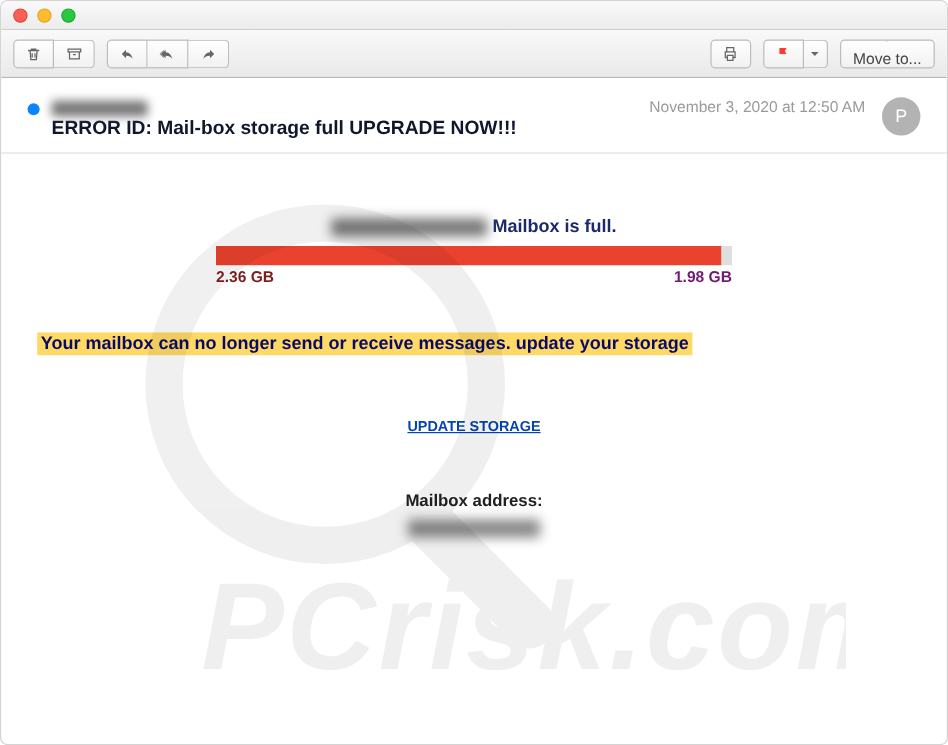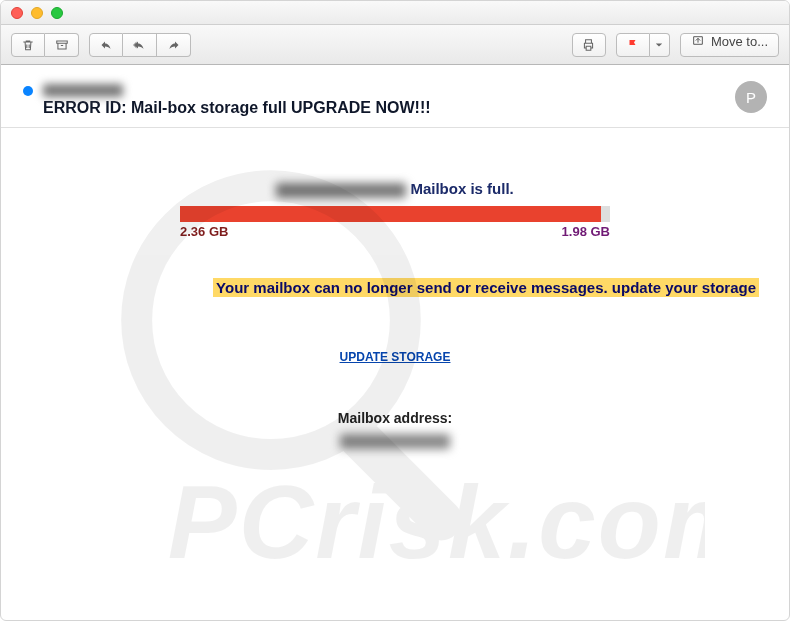--- a/index.html
+++ b/index.html
@@ -15,21 +15,21 @@
 
 
 .toolbar { height: 40px; background: linear-gradient(#f9f9f9, #e9e9e9); border-bottom: 1px solid #b7b7b7; display: flex; align-items: center; padding: 0 10px; gap: 10px; }
 .tb-group { display: flex; }
 .tb-btn { height: 24px; min-width: 34px; background: linear-gradient(#ffffff, #f1f1f1); border: 1px solid #bcbcbc; display: flex; align-items: center; justify-content: center; color: #555; cursor: pointer; }
 .tb-btn:first-child { border-radius: 4px 0 0 4px; }
 .tb-btn:last-child { border-radius: 0 4px 4px 0; }
 .tb-btn:only-child { border-radius: 4px; }
 .tb-group .tb-btn + .tb-btn { border-left: none; }
 .spacer { flex: 1; }
-.moveto { height: 24px; padding: 0 10px; background: linear-gradient(#ffffff, #f1f1f1); border: 1px solid #bcbcbc; border-radius: 4px; display: flex; gap: 6px; color: #444; font-size: 13px; cursor: pointer; }
+.moveto { height: 24px; padding: 0 10px; background: linear-gradient(#ffffff, #f1f1f1); border: 1px solid #bcbcbc; border-radius: 4px; display: flex; align-items: center; gap: 6px; color: #444; font-size: 13px; cursor: pointer; flex-direction: column; }
 .flag svg path { fill: #ff3b30; }
 
 
 .header { padding: 16px 22px 10px 22px; border-bottom: 1px solid #e0e0e0; position: relative; }
 .unread-dot { width: 10px; height: 10px; background: #0a84ff; border-radius: 50%; position: absolute; left: 22px; top: 21px; }
 .from-row { display: flex; align-items: flex-start; }
 .from-col { margin-left: 20px; flex: 1; }
 .sender { color: #6a6a6a; font-size: 14px; }
 .blur-sm { display: inline-block; height: 13px; width: 80px; background: #777; border-radius: 2px; filter: blur(4px); vertical-align: middle; }
 .blur-med { display: inline-block; height: 13px; width: 120px; background: #888; border-radius: 2px; filter: blur(4px); vertical-align: middle; }
@@ -42,21 +42,21 @@
 
 
 .body { padding: 30px 30px 20px 30px; position: relative; }
 .line1 { text-align: center; color: #1b2a69; font-weight: bold; font-size: 15px; margin-top: 22px; margin-bottom: 8px; }
 .bar-wrap { width: 430px; margin: 0 auto; }
 .bar-track { width: 100%; height: 16px; background: #dedede; position: relative; }
 .bar-fill { height: 100%; background: #e9422e; width: 98%; }
 .bar-labels { display: flex; justify-content: space-between; margin-top: 2px; font-size: 13px; font-weight: bold; }
 .bar-labels .left { color: #7f1d1d; }
 .bar-labels .right { color: #701a75; }
-.warning { margin: 40px auto 0 auto; display: block; text-align: right; }
+.warning { margin: 40px auto 0 auto; display: block; text-align: left; }
 .warning span { background: #ffd966; color: #0a0a66; font-weight: bold; font-size: 15px; padding: 1px 3px; }
 .update-link { text-align: center; margin-top: 50px; }
 .update-link a { color: #0645ad; font-weight: bold; font-size: 12px; text-decoration: underline; cursor: pointer; }
 .mb-addr { text-align: center; margin-top: 45px; font-weight: bold; color: #222; font-size: 14px; }
 .mb-addr-val { text-align: center; margin-top: 8px; }
 
 
 .watermark { position: absolute; top: 70px; left: 0; right: 0; bottom: 0; pointer-events: none; opacity: 0.06; display: flex; align-items: center; justify-content: center; }
 .watermark svg { width: 620px; height: 470px; }
 </style>
@@ -132,20 +132,21 @@
   </div>
 </div>
 
 <div class="header">
   <span class="unread-dot"></span>
   <div class="from-row">
     <div class="from-col">
       <div class="sender"><span class="blur-sm"></span></div>
       <div class="subject">ERROR ID: Mail-box storage full UPGRADE NOW!!!</div>
     </div>
+    <div class="date">November 3, 2020 at 12:50 AM</div>
     <div class="avatar">
       <span>P</span>
     </div>
   </div>
 </div>
 
 <div class="body">
 
   <div class="line1">
     <span class="blur-body"></span><span> Mailbox is full.</span>

